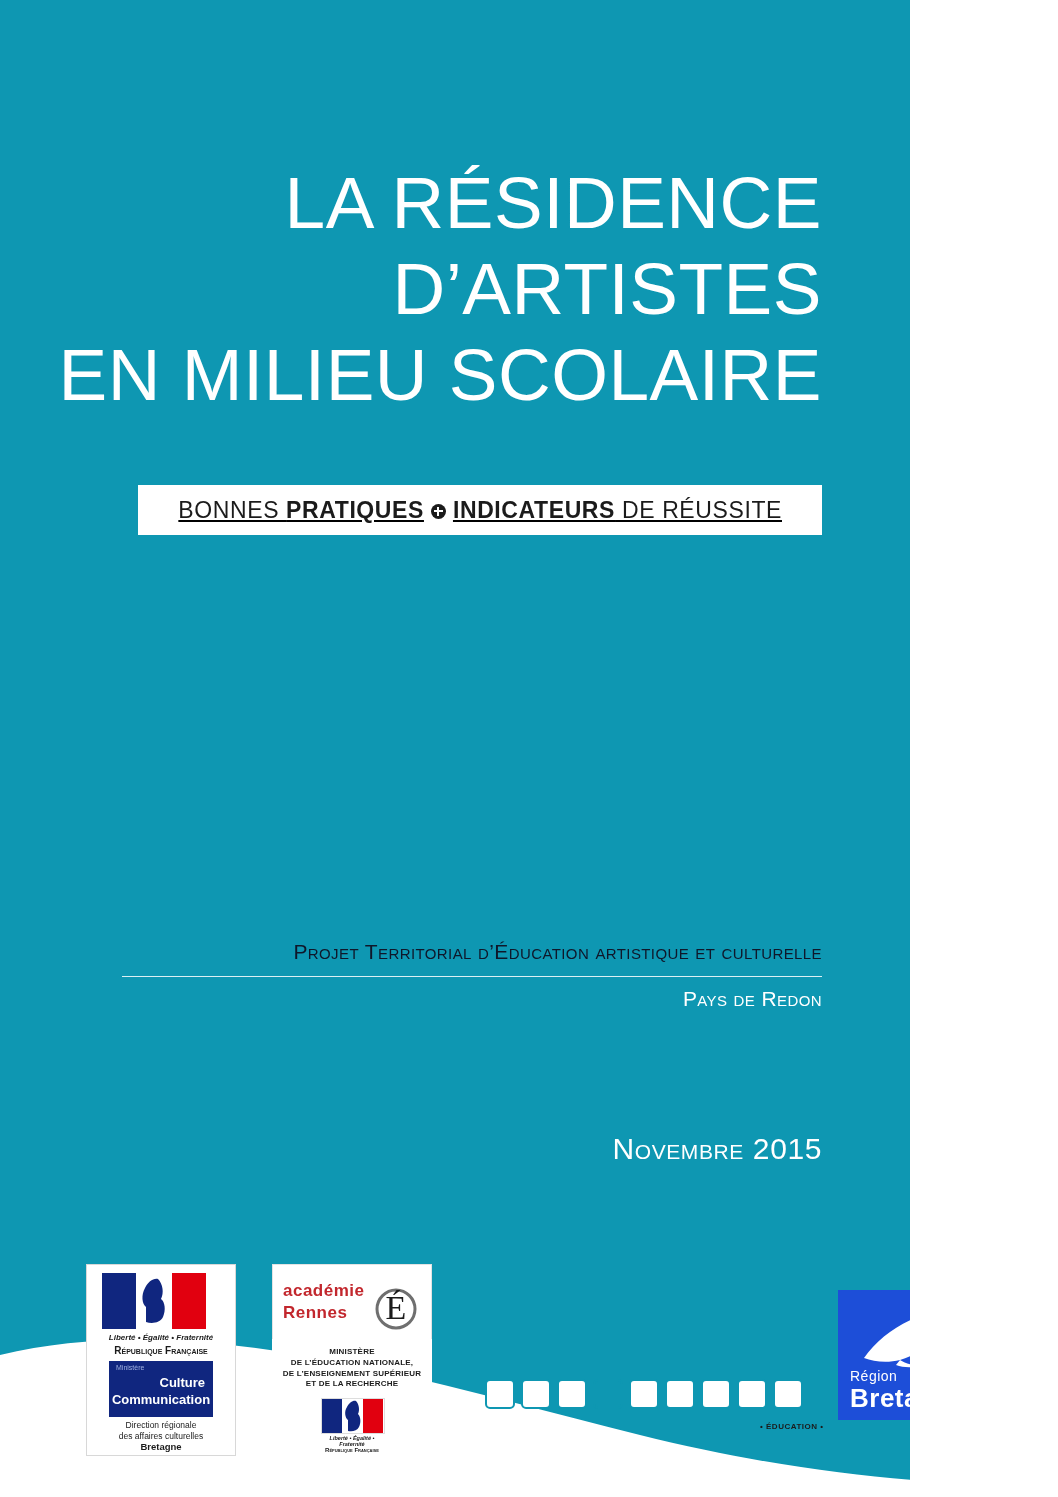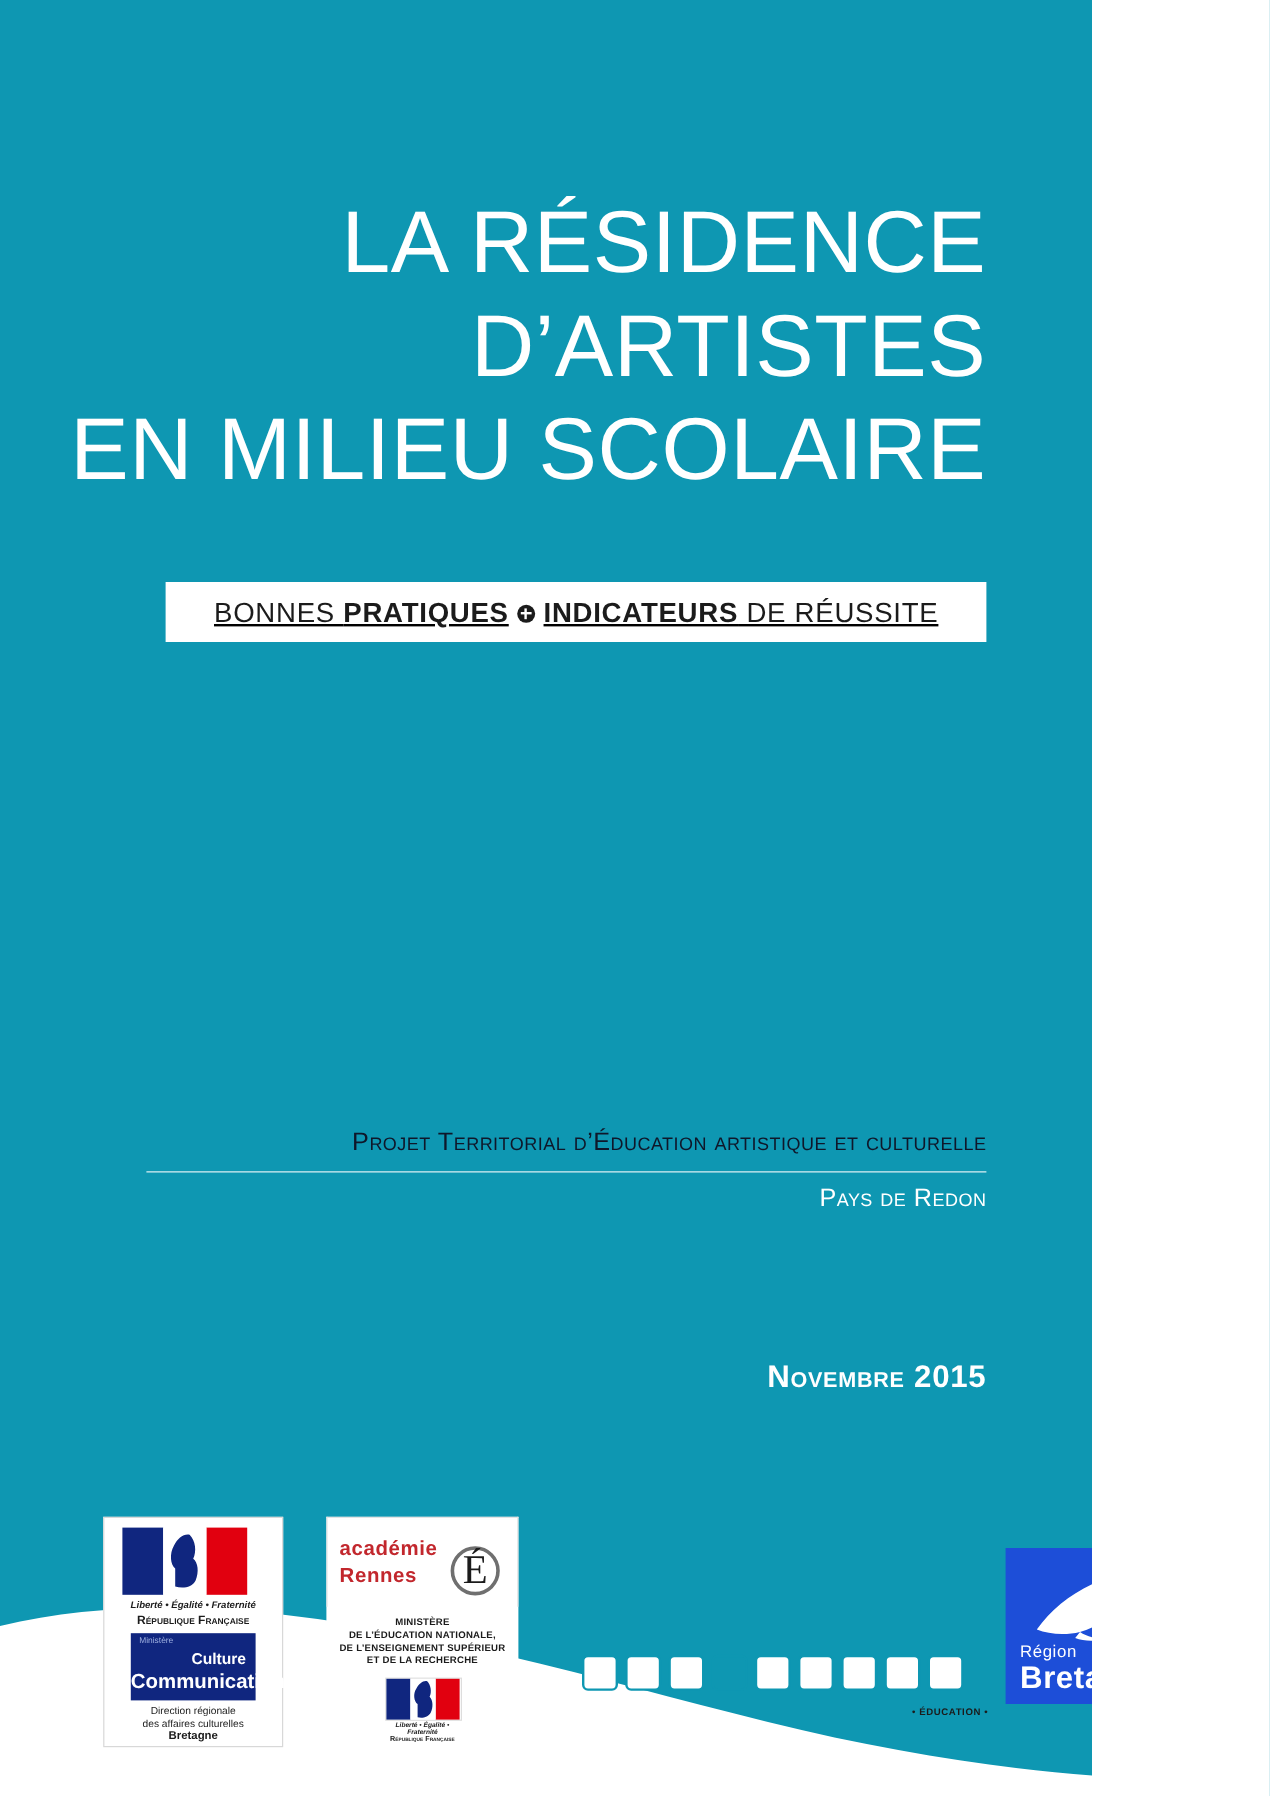--- a/index.html
+++ b/index.html
@@ -118,22 +118,22 @@
     color: #ffffff;
     font-size: 21px;
     letter-spacing: 0.4px;
     font-variant: small-caps;
   }
   .date-line {
     position: absolute;
     right: 88px;
     top: 1132px;
     color: #ffffff;
-    font-size: 26px;
-    font-weight: 700;
+    font-size: 30px;
+    font-weight: 400;
     font-variant: small-caps;
     letter-spacing: 0.6px;
   }
   
   .logo-marianne {
     position: absolute;
     left: 86px;
     top: 1264px;
     width: 148px;
     height: 190px;
@@ -186,21 +186,21 @@
     color: #9fb0e0;
     padding: 3px 0 0 7px;
   }
   .mb-culture {
     font-size: 13px;
     font-weight: bold;
     text-align: right;
     padding: 4px 8px 0 0;
   }
   .mb-comm {
-    font-size: 17px;
+    font-size: 13px;
     font-weight: bold;
     text-align: center;
     padding-top: 2px;
   }
   .marianne-drac {
     position: absolute;
     left: 0; top: 155px;
     width: 148px;
     text-align: center;
     font-size: 8.5px;

